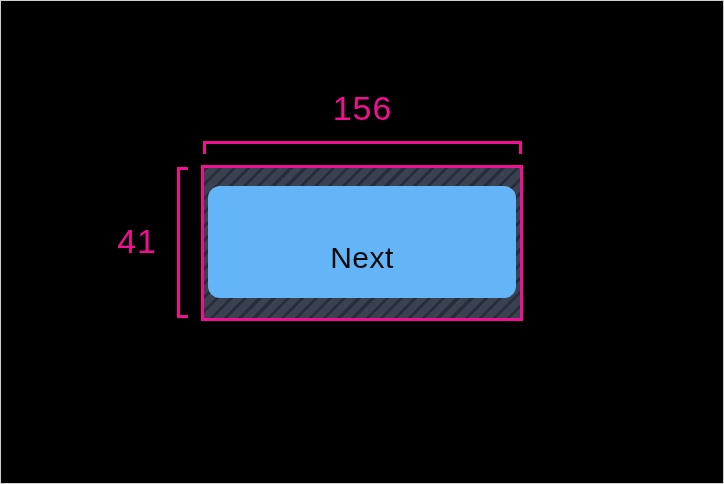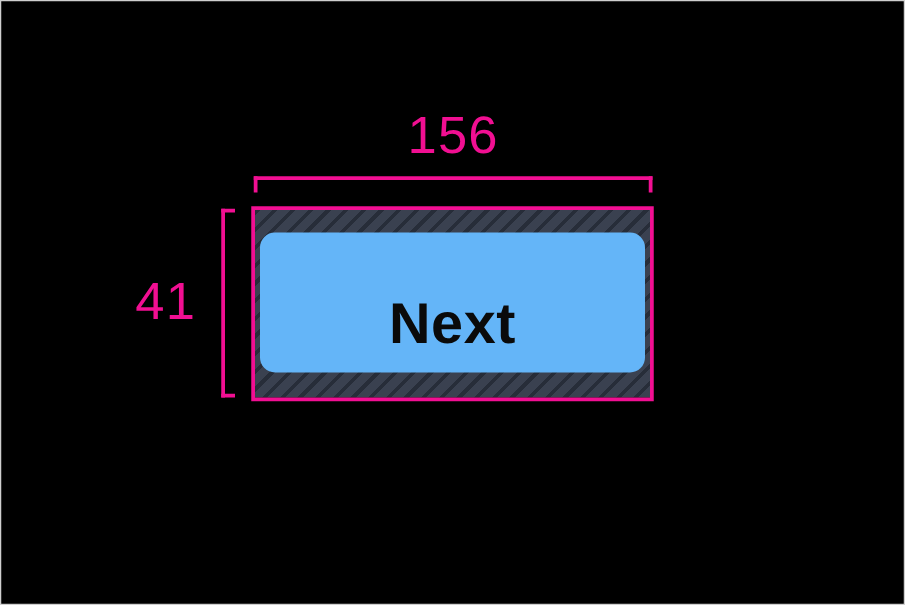--- a/index.html
+++ b/index.html
@@ -15,21 +15,21 @@
     background: #000000;
     box-sizing: border-box;
     border: 1px solid #cfcfcf;
     overflow: hidden;
   }
 
   
   .dim-label {
     position: absolute;
     color: #F10F92;
-    font-size: 42px;
+    font-size: 34px;
     line-height: 42px;
     font-weight: 400;
     letter-spacing: 1px;
     user-select: none;
   }
   .dim-label.width {
     left: 202px;
     top: 86px;
     width: 319px;
     text-align: center;
@@ -92,23 +92,23 @@
     border: none;
     border-radius: 12px;
     display: flex;
     align-items: center;
     justify-content: center;
     cursor: pointer;
     padding: 0;
   }
   .next-btn-label {
     font-family: "Liberation Sans", sans-serif;
-    font-size: 46px;
+    font-size: 30px;
     line-height: 46px;
-    font-weight: 700;
+    font-weight: 400;
     letter-spacing: 0.5px;
     color: #0A0A0A;
     user-select: none;
     margin-top: 32px;
   }
 </style>
 </head>
 <body>
 
 <div class="stage">

